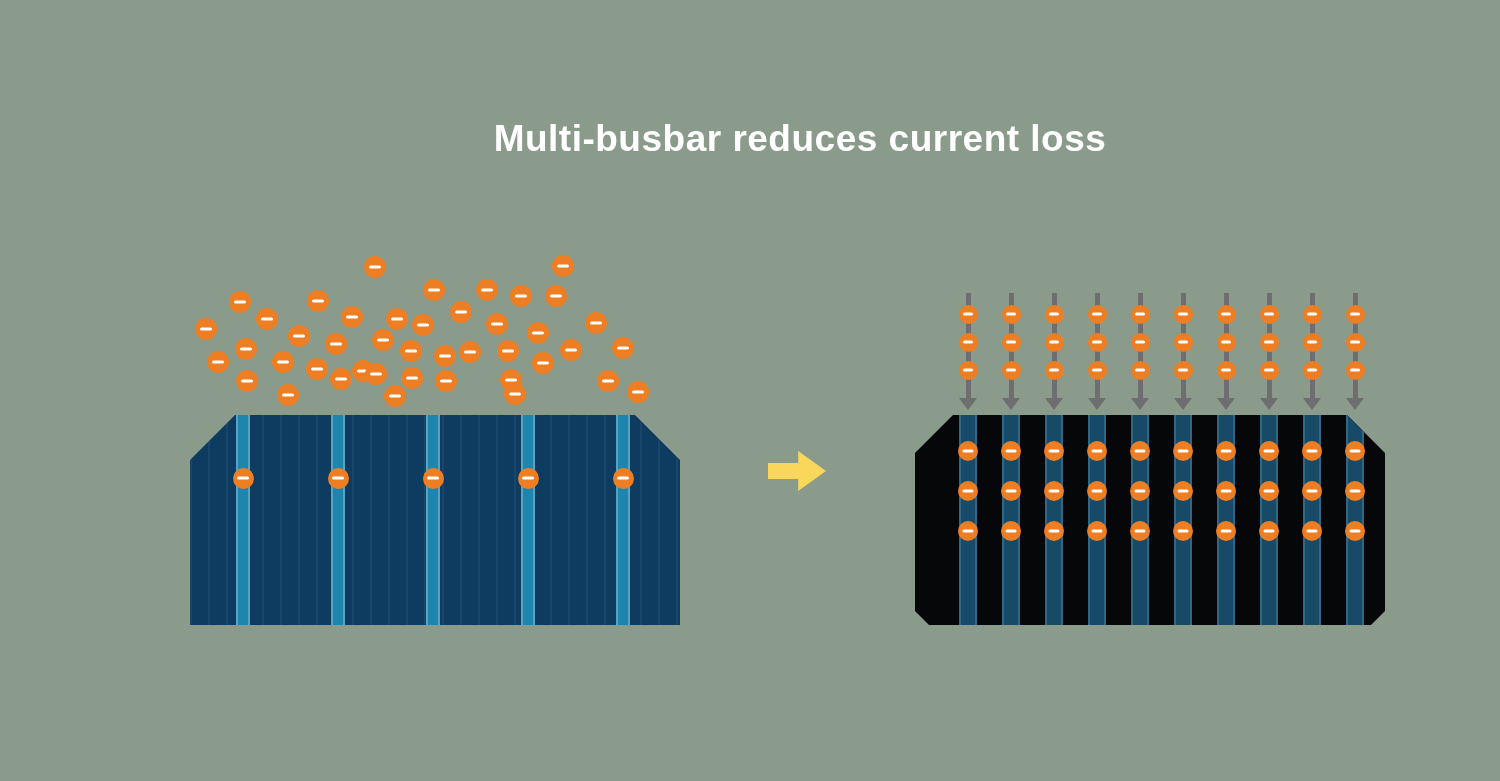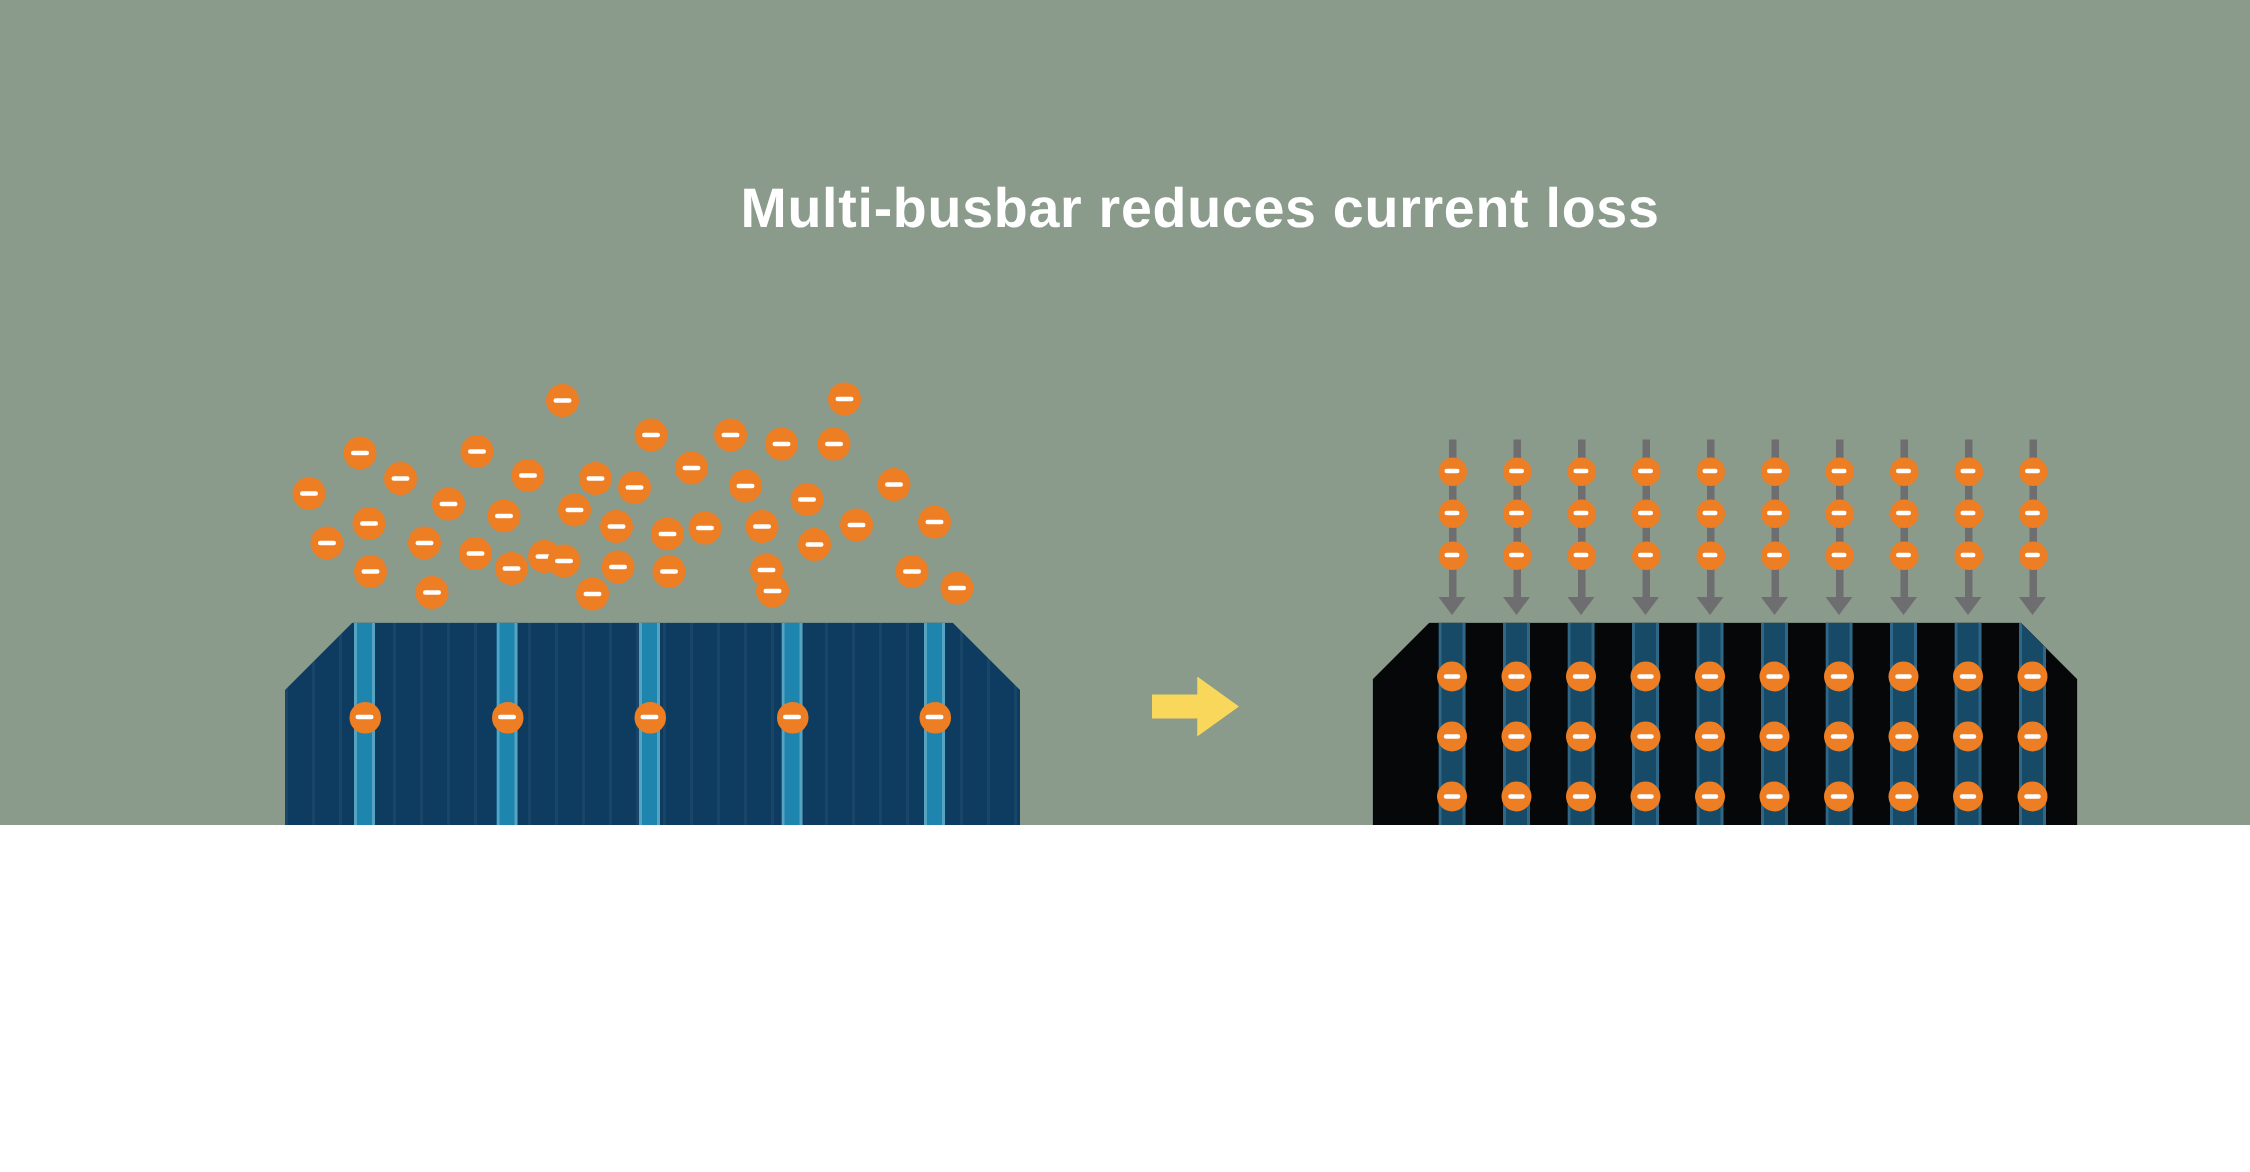--- a/index.html
+++ b/index.html
@@ -1,20 +1,20 @@
 <!DOCTYPE html>
 <html><head>
 <meta charset="utf-8">
 <style>
   html, body { margin: 0; padding: 0; }
   body { font-family: "Liberation Sans", sans-serif; }
   .scene {
     position: relative;
     width: 1500px;
-    height: 550px;
+    height: 781px;
     overflow: hidden;
   }
   .title {
     position: absolute;
     left: 300px;
     top: 118px;
     width: 1000px;
     text-align: center;
     font-weight: 800;
     font-size: 37px;

